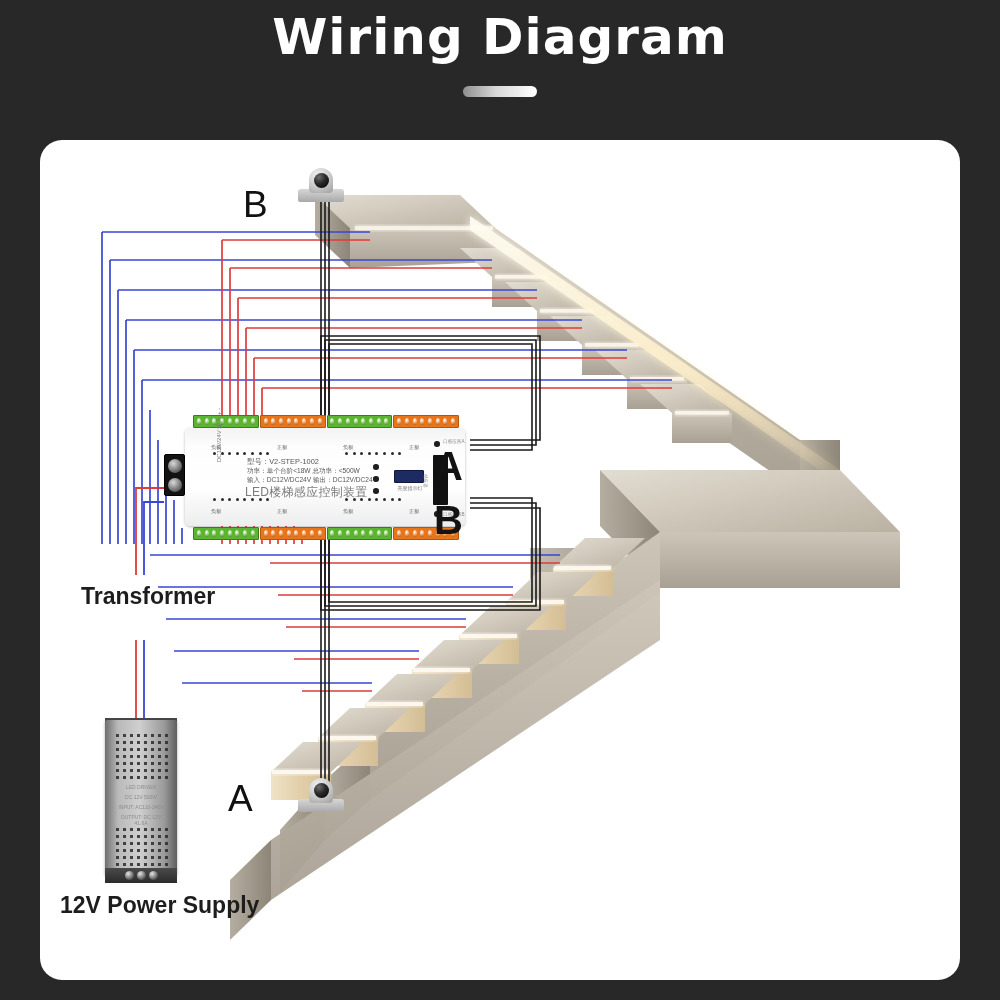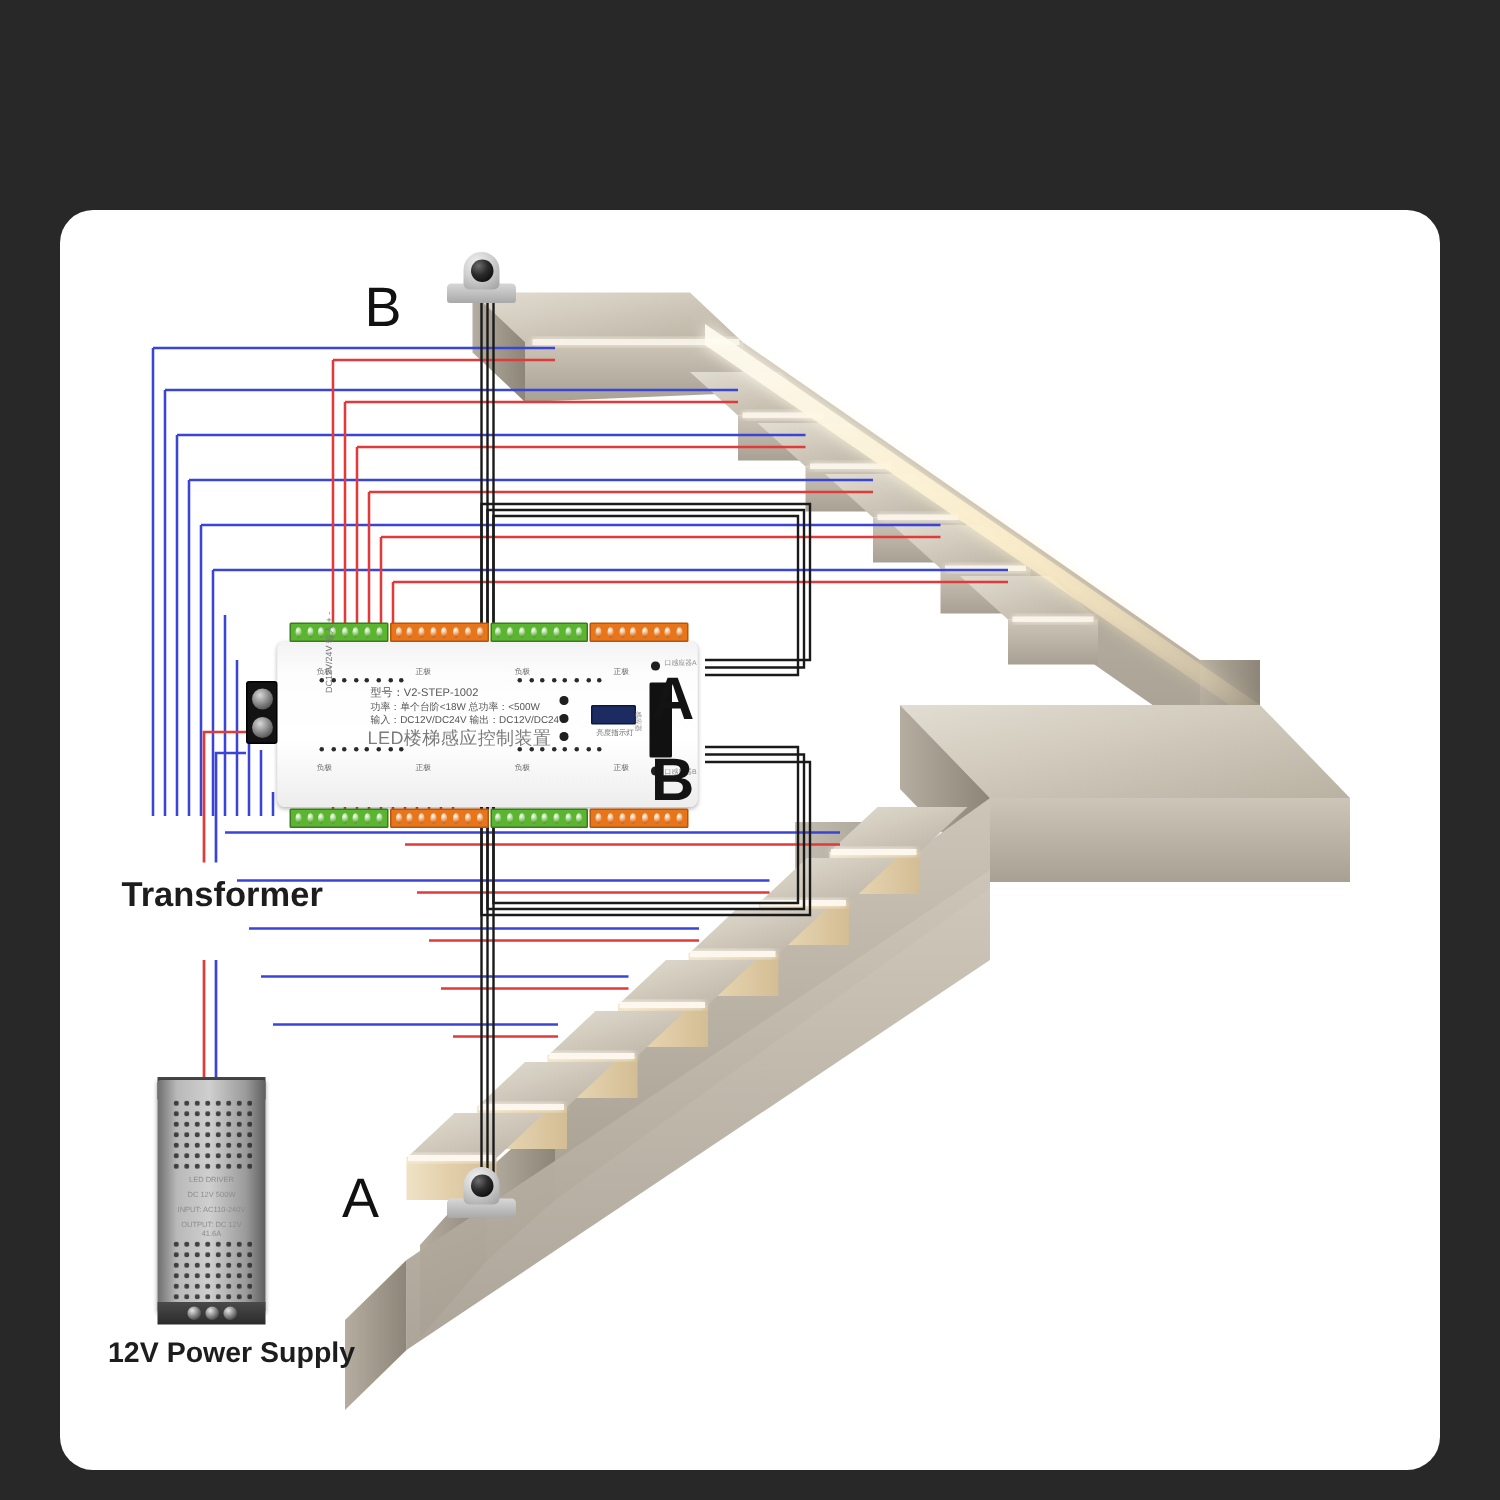--- a/index.html
+++ b/index.html
@@ -33,30 +33,30 @@
     width: 920px; height: 840px;
     background: #ffffff; border-radius: 22px;
     overflow: hidden;
   }
   .stage { position: absolute; left: 0; top: 0; width: 920px; height: 840px; }
   .stage svg { position: absolute; left: 0; top: 0; }
 
   
   .lbl { position: absolute; color: #1d1d1d; font-family: "Liberation Sans", sans-serif; white-space: nowrap; font-weight: bold; }
   .lbl-transformer { left: 41px; top: 443px; font-size: 23px; }
-  .lbl-psu { left: 20px; top: 752px; font-size: 19px; margin-left: 12px; }
+  .lbl-psu { left: 20px; top: 752px; font-size: 23px; }
   .lbl-bigA-left { left: 188px; top: 638px; font-size: 37px; font-weight: 500; color: #111; }
   .lbl-bigB-left { left: 203px; top: 44px; font-size: 37px; font-weight: 500; color: #111; }
   .lbl-ctrlA { left: 394px; top: 304px; font-size: 40px; font-weight: bold; color: #131313; }
   .lbl-ctrlB { left: 394px; top: 358px; font-size: 40px; font-weight: bold; color: #131313; }
 
   
   .controller {
     position: absolute; left: 145px; top: 288px;
-    width: 280px; height: 110px;
+    width: 280px; height: 98px;
     background: linear-gradient(to bottom,#f3f3f3 0%,#fdfdfd 20%,#ffffff 60%,#ededed 100%);
     border-radius: 5px;
     box-shadow: 0 1px 3px rgba(0,0,0,0.28);
   }
   .term-row { position: absolute; left: 8px; width: 266px; height: 13px; display: flex; gap: 1px; }
   .term-row.top { top: -13px; }
   .term-row.bottom { bottom: -14px; }
   .tb { height: 13px; border-radius: 1px; display: flex; align-items: center; justify-content: space-around; padding: 0 1px; }
   .tb.green { background: #5cb531; border: 1px solid #3c7a21; }
   .tb.orange { background: #e8751a; border: 1px solid #b3560e; }
@@ -103,20 +103,24 @@
                   background: radial-gradient(circle at 38% 30%, #f2f2f2 0%, #cfcfcf 45%, #9e9e9e 100%);
                   border-radius: 12px 12px 4px 4px; }
   .sensor .lens { position: absolute; left: 16px; top: 5px; width: 15px; height: 15px; border-radius: 50%;
                   background: radial-gradient(circle at 33% 28%, #6d6d6d 0%, #2c2c2c 42%, #000 100%); }
 </style>
 </head>
 <body>
 
 <div id="root">
 
+  <div class="header">
+    <div class="title">Wiring Diagram</div>
+    <div class="title-underline"></div>
+  </div>
 
   <div class="card">
     <div class="stage">
 
       <svg width="920" height="840" viewBox="0 0 920 840">
         <defs>
           <linearGradient id="stoneTop" x1="0" y1="0" x2="1" y2="1">
             <stop offset="0%" stop-color="#e2ddd2"></stop>
             <stop offset="50%" stop-color="#cfc8ba"></stop>
             <stop offset="100%" stop-color="#b9b1a2"></stop>

